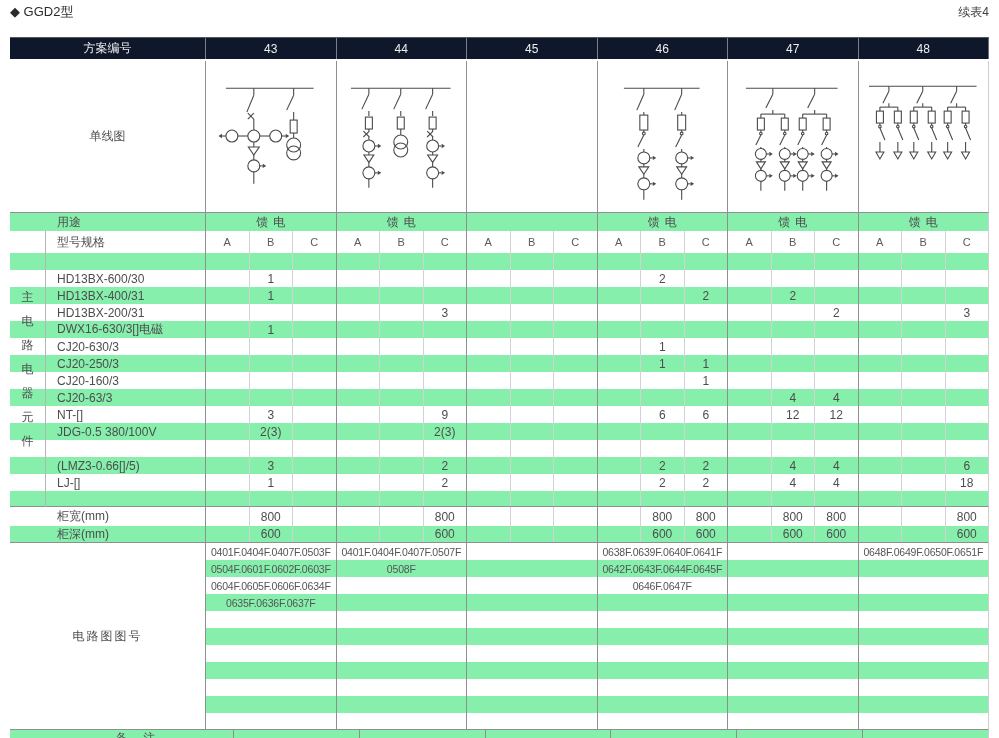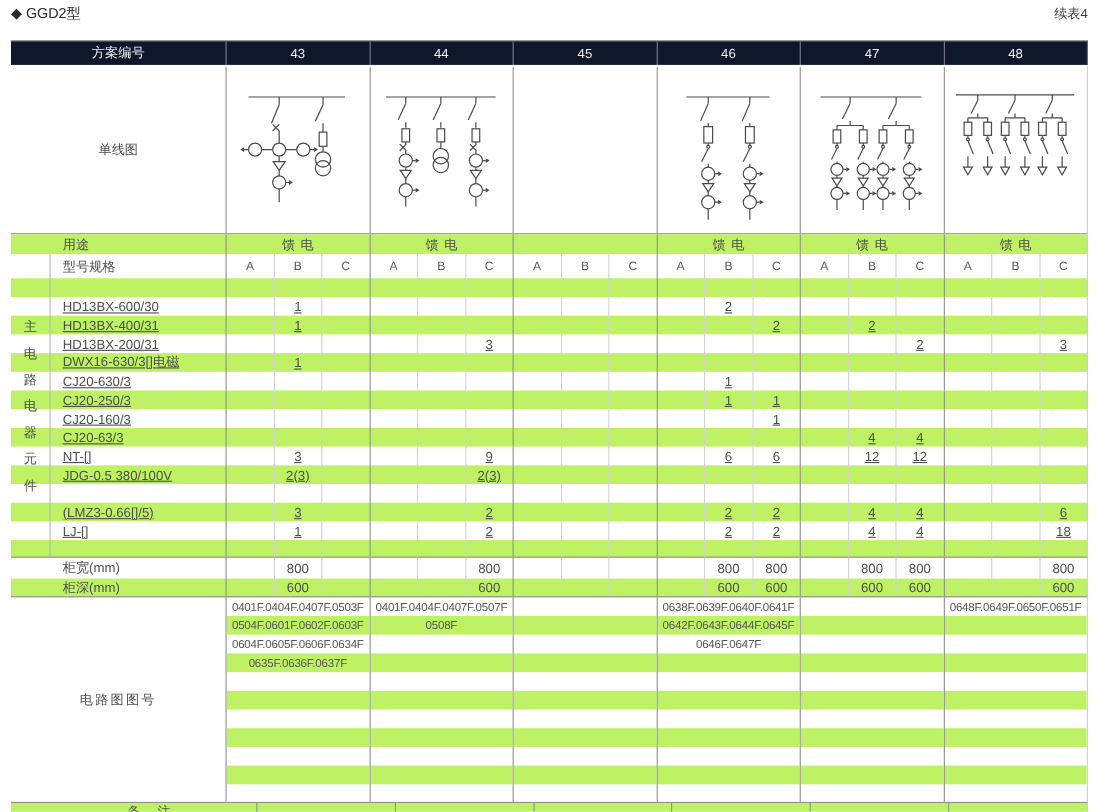--- a/index.html
+++ b/index.html
@@ -13,31 +13,31 @@
   .tableWrap{position:relative;margin:0 10px;width:979px;}
   .trow{display:grid;grid-template-columns:35px 160px repeat(18,1fr);box-sizing:border-box;border-right:1px solid #cfcfcf;}
   .trow>.cell{height:100%;}
   .cell{display:flex;align-items:center;justify-content:center;font-size:12px;box-sizing:border-box;white-space:nowrap;overflow:hidden;}
   .lab{justify-content:flex-start;padding-left:12px;}
   .lab2{grid-column:1/3;justify-content:flex-start;padding-left:47px;}
   .labC{grid-column:1/3;justify-content:center;}
   .span3{grid-column:span 3;}
   .bL{border-left:1px solid #8f8f8f;}
   .bSub{border-left:1px solid #d2d2d2;}
-  .pink{background:#bef264;}
+  .pink{background:#86efac;}
   .r-header{height:22px;background:#0f172a;color:#efefef;margin-bottom:2px;border-top:1px solid #565656;border-right:1px solid #6d6d6d;}
   .r-header .bW{border-left:1px solid rgba(255,255,255,.45);}
   .r-diagram{height:152px;border-bottom:1px solid #8f8f8f;}
   .r-diagram .dgc{align-items:flex-start;padding-top:13px;}
   .r-usage{height:18px;}
   .usage-val{letter-spacing:5px;text-indent:5px;}
   .r-abc{height:22px;}
   .r-abc .cell{font-size:11px;color:#5a5a5a;}
   .r-abc .lab{font-size:12px;color:#4d4d4d;}
-  .r-comp{height:17px;text-decoration:underline;}
+  .r-comp{height:17px;}
   .r-spacer{height:16px;border-bottom:1px solid #8f8f8f;}
   .r-width{height:19px;text-align:center;}
   .r-depth{height:17px;border-bottom:1px solid #8f8f8f;}
   .r-circuit{height:187px;border-bottom:1px solid #8f8f8f;}
   .r-circuit .span3{padding:0;align-items:stretch;}
   .circ-stack{display:flex;flex-direction:column;width:100%;height:187px;}
   .circ-line{height:17px;display:flex;align-items:center;justify-content:center;
     font-size:10.5px;letter-spacing:-0.2px;color:#555;white-space:nowrap;overflow:hidden;}
   .circ-label{letter-spacing:2px;}
   .r-remark{height:18px;border-bottom:2px solid #22c55e;padding-left:28px;}

